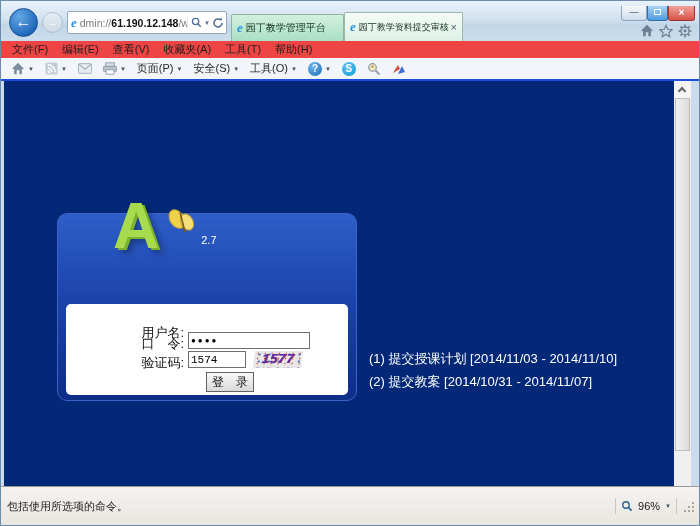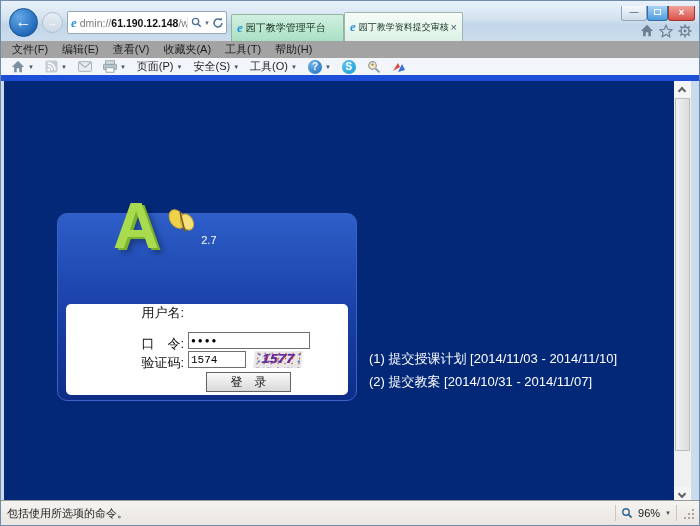--- a/index.html
+++ b/index.html
@@ -48,26 +48,26 @@
   .wb-min{ left:620px; width:26px; }
   .wb-max{ left:646px; width:21px; background:linear-gradient(#a8d4f4,#4f9de0); border-color:#2f6ea8; }
   .wb-max i{ display:block; width:7px; height:6px; border:1px solid #fff; margin:3px auto 0; }
   .wb-close{ left:667px; width:27px; background:linear-gradient(#f0a39b,#d9534a); border-color:#9c362d;
     color:#fff; font-size:10px; font-weight:bold; }
 
   .topicons{ position:absolute; top:22px; right:6px; display:flex; gap:3px; color:#6b7f92; }
   .topicons .ic{ width:16px; height:15px; display:flex; align-items:center; justify-content:center; }
 
   
-  .menubar{ position:absolute; left:0; top:40px; right:0; height:17px; background:#a3a3a3;
+  .menubar{ position:absolute; left:0; top:40px; right:0; height:17px; background:#ef4444;
     display:flex; align-items:center; padding-left:4px; }
   .menu-item{ font-size:11px; color:#1e1e1e; padding:0 7px; line-height:17px; }
 
   .commandbar{ position:absolute; left:0; top:57px; right:0; height:23px; background:#f2f6fb;
-    border-bottom:6px solid #1d4ed8; display:flex; align-items:center; padding-left:6px; gap:3px; }
+    border-bottom:2px solid #1d4ed8; display:flex; align-items:center; padding-left:6px; gap:3px; }
   .cbtn{ display:flex; align-items:center; gap:3px; padding:2px 4px; color:#5f7387; }
   .cbtn .lbl{ font-size:11px; color:#1e1e1e; }
   .dd{ font-size:6px; color:#44525f; }
   .round-ic{ width:14px; height:14px; border-radius:50%; color:#fff; font-size:10px; font-weight:bold;
     text-align:center; line-height:14px; }
   .help-ic{ background:radial-gradient(circle at 35% 30%,#6db5ec,#1c6cb8); }
   .skype-ic{ background:radial-gradient(circle at 35% 30%,#5fc4f0,#0f9ad8); }
 
   
   .viewport{ position:absolute; left:3px; top:80px; width:687px; height:423px; background:#032878; }
@@ -92,39 +92,39 @@
     white-space:pre; }
   .f-input{ position:absolute; left:122px; height:17px; border:1px solid #6f6f6f; font-size:11px;
     padding:0 2px; font-family:"Liberation Sans","DejaVu Sans",sans-serif; }
   .captcha-img{ position:absolute; left:188px; top:47px; width:48px; height:17px;
     background-color:#e7e7e7;
     background-image:radial-gradient(circle,#c0392b 14%,transparent 17%),
                      radial-gradient(circle,#3a5fc4 12%,transparent 15%);
     background-size:7px 5px, 10px 7px;
     color:#5b2db5; font-size:13px; font-weight:bold; font-style:italic; text-align:center;
     line-height:16px; transform:skewX(-6deg); letter-spacing:1px; text-shadow:1px 0 #b4443c; }
-  .login-btn{ position:absolute; left:140px; top:68px; width:85px; height:20px;
+  .login-btn{ position:absolute; left:140px; top:68px; width:48px; height:20px;
     background:linear-gradient(#f9f9f9,#d9d9d9); border:1px solid #636363; font-size:12px;
     color:#111; white-space:pre; text-align:center; }
 
   .notices{ position:absolute; left:365px; top:232px; color:#fff; font-size:13px; line-height:23px;
     white-space:nowrap;margin-top:34px; }
 
   
   .scrollbar{ position:absolute; right:0; top:0; width:17px; height:423px; background:#f0f0f0; }
   .sb-arrow{ position:absolute; left:0; width:17px; height:17px; background:#f5f5f5; }
   .sb-up{ top:0; } .sb-down{ bottom:0; }
   .chev{ position:absolute; left:5px; width:6px; height:6px; border:2px solid #636363; border-right:none; border-bottom:none; }
   .sb-up .chev{ top:7px; transform:rotate(45deg); }
   .sb-down .chev{ top:4px; transform:rotate(225deg); }
   .sb-thumb{ position:absolute; left:1px; top:17px; width:15px; height:353px;
     background:linear-gradient(90deg,#f2f2f2,#dcdcdc); border:1px solid #bdbdbd; }
 
   
-  .statusbar{ position:absolute; left:0; bottom:0; right:0; height:25px;
+  .statusbar{ position:absolute; left:0; bottom:0; right:0; height:39px;
     background:linear-gradient(#f5f3f0,#e9e6e1); border-top:1px solid #9a9a9a;
     display:flex; align-items:center; font-size:11px; color:#1a1a1a; padding:0 4px 0 6px; }
   .sb-msg{ flex:1; }
   .sb-right{ display:flex; align-items:center; gap:5px; color:#2a6496; }
   .vsep{ width:1px; height:16px; background:#c9c6c0; }
   .zoom-text{ color:#1a1a1a; }
   .grip{ width:13px; height:13px; position:relative; }
   .grip i{ position:absolute; width:2px; height:2px; background:#a9a6a0; }
   .grip i:nth-child(1){ right:1px; bottom:1px; } .grip i:nth-child(2){ right:5px; bottom:1px; }
   .grip i:nth-child(3){ right:1px; bottom:5px; } .grip i:nth-child(4){ right:9px; bottom:1px; }
@@ -280,21 +280,21 @@
         <span class="logo-a">A</span>
         <svg class="butterfly" width="30" height="28" viewBox="0 0 30 28">
           <ellipse cx="10" cy="11" rx="7" ry="10" fill="#f0d24a" stroke="#c9a52e" transform="rotate(-32 10 11)"></ellipse>
           <ellipse cx="20" cy="14" rx="6" ry="8.5" fill="#f6e07a" stroke="#c9a52e" transform="rotate(-28 20 14)"></ellipse>
           <line x1="13" y1="4" x2="18" y2="24" stroke="#7a5a1e" stroke-width="1.6"></line>
         </svg>
         <span class="logo-ver">2.7</span>
       </div>
 
       <div class="panel-form">
-        <span class="f-label" style="top:0">用户名:</span>
+        <span class="f-label" style="top:20px">用户名:</span>
         <span class="f-label" style="top:31px">口　令:</span>
         <input class="f-input" style="top: 28px; width: 122px; font-size: 8px; letter-spacing: 2px;" type="text" value="●●●●">
         <span class="f-label" style="top:50px">验证码:</span>
         <input class="f-input" style="top: 47px; width: 58px; font-family: &quot;Liberation Mono&quot;, &quot;DejaVu Sans Mono&quot;, monospace;" type="text" value="1574">
         <span class="captcha-img">1577</span>
         <button class="login-btn">登　录</button>
       </div>
     </div>
 
     <div class="notices">

